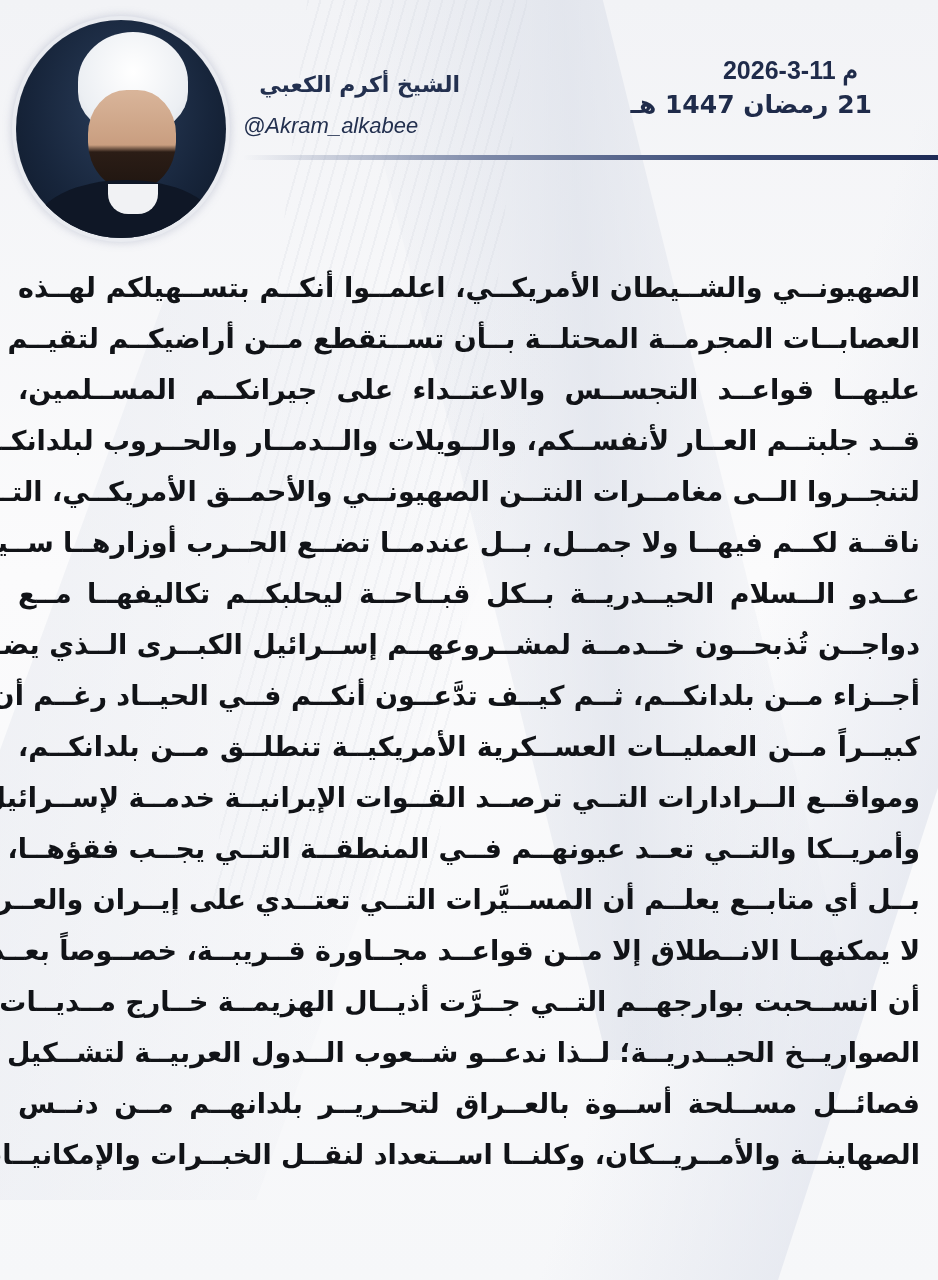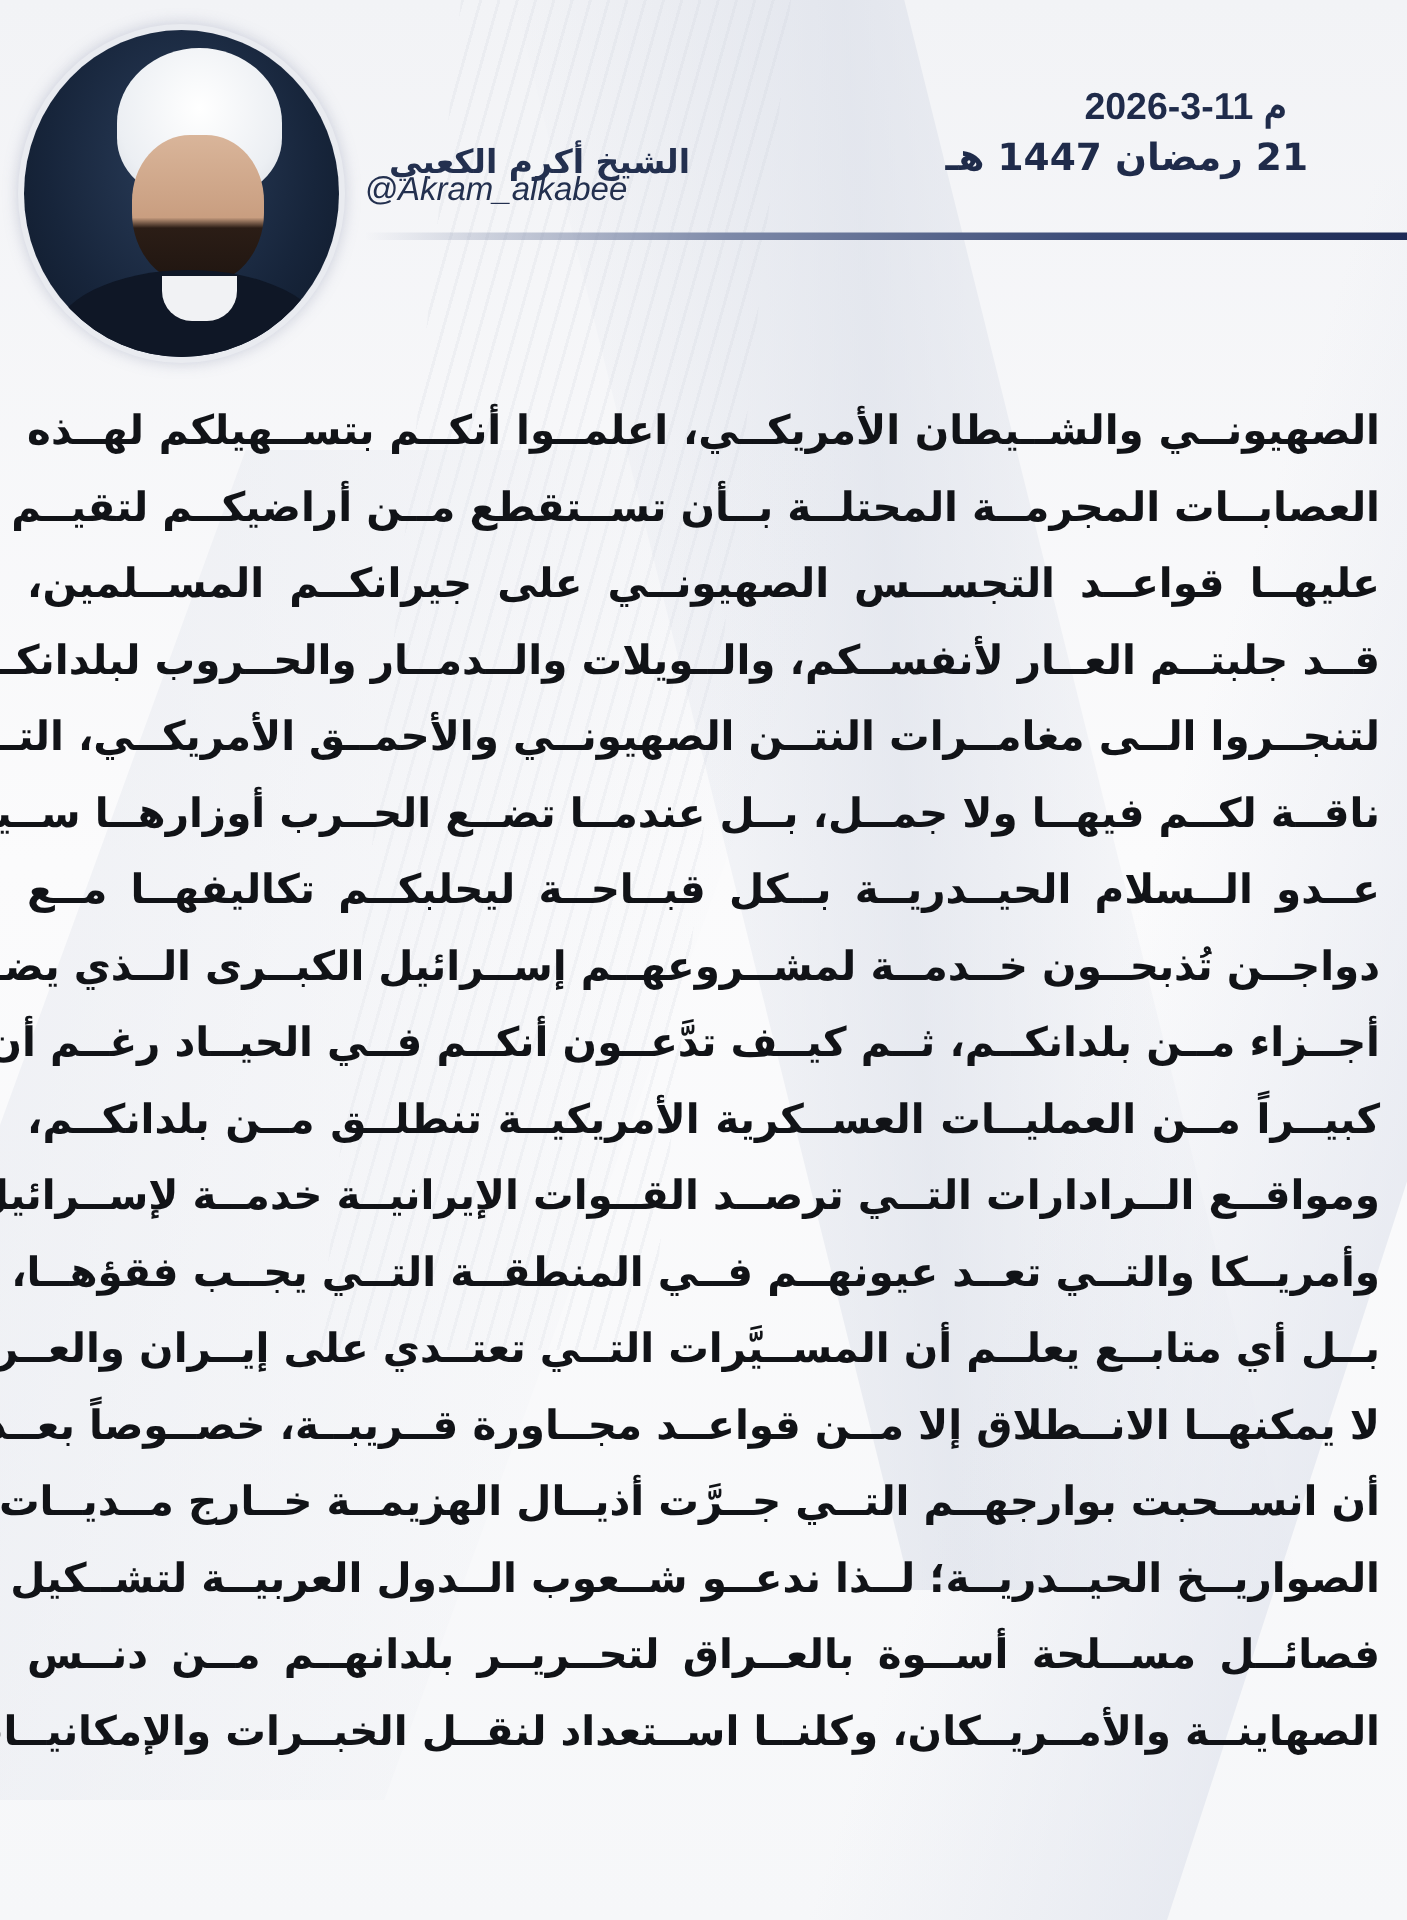--- a/index.html
+++ b/index.html
@@ -57,21 +57,21 @@
     background: #0f1726;
   }
   .avatar .collar {
     position: absolute; left: 92px; top: 164px; width: 50px; height: 30px;
     background: #f1f2f4; border-radius: 0 0 20px 20px;
   }
 
   .author-name {
     position: absolute; right: 478px; top: 72px;
     font-size: 22px; font-weight: bold; color: #23304f;
-    direction: rtl; white-space: nowrap; margin-top: 24px;
+    direction: rtl; white-space: nowrap;
   }
   .author-handle {
     position: absolute; left: 243px; top: 113px;
     font-size: 22px; color: #23304f; font-family: "Liberation Sans", sans-serif;
     white-space: nowrap;
     font-style: italic;
   }
   .date-greg {
     position: absolute; right: 66px; top: 56px;
     font-size: 25px; font-weight: bold; color: #1f2b4a;
@@ -124,21 +124,21 @@
   <span class="suffix">م</span>
   <span>11-3-2026</span>
 </div>
 <div class="date-hijri">21 رمضان 1447 هـ</div>
 
 <div class="divider"></div>
 
 <div class="body-text">
   <span class="line">الصهيونــي والشــيطان الأمريكــي، اعلمــوا أنكــم بتســهيلكم لهــذه</span>
   <span class="line">العصابــات المجرمــة المحتلــة بــأن تســتقطع مــن أراضيكــم لتقيــم</span>
-  <span class="line">عليهــا قواعــد التجســس الصهيونــي على جيرانكــم المســلمين،</span>
+  <span class="line">عليهــا قواعــد التجســس والاعتــداء على جيرانكــم المســلمين،</span>
   <span class="line">قــد جلبتــم العــار لأنفســكم، والــويلات والــدمــار والحــروب لبلدانكــم،</span>
   <span class="line">لتنجــروا الــى مغامــرات النتــن الصهيونــي والأحمــق الأمريكــي، التــي لا</span>
   <span class="line">ناقــة لكــم فيهــا ولا جمــل، بــل عندمــا تضــع الحــرب أوزارهــا ســيأتيكم</span>
   <span class="line">عــدو الــسلام الحيــدريــة بــكل قبــاحــة ليحلبكــم تكاليفهــا مــع</span>
   <span class="line">دواجــن تُذبحــون خــدمــة لمشــروعهــم إســرائيل الكبــرى الــذي يضــم</span>
   <span class="line">أجــزاء مــن بلدانكــم، ثــم كيــف تدَّعــون أنكــم فــي الحيــاد رغــم أن جــزءاً</span>
   <span class="line">كبيــراً مــن العمليــات العســكرية الأمريكيــة تنطلــق مــن بلدانكــم،</span>
   <span class="line">ومواقــع الــرادارات التــي ترصــد القــوات الإيرانيــة خدمــة لإســرائيل</span>
   <span class="line">وأمريــكا والتــي تعــد عيونهــم فــي المنطقــة التــي يجــب فقؤهــا،</span>
   <span class="line">بــل أي متابــع يعلــم أن المســيَّرات التــي تعتــدي على إيــران والعــراق</span>

